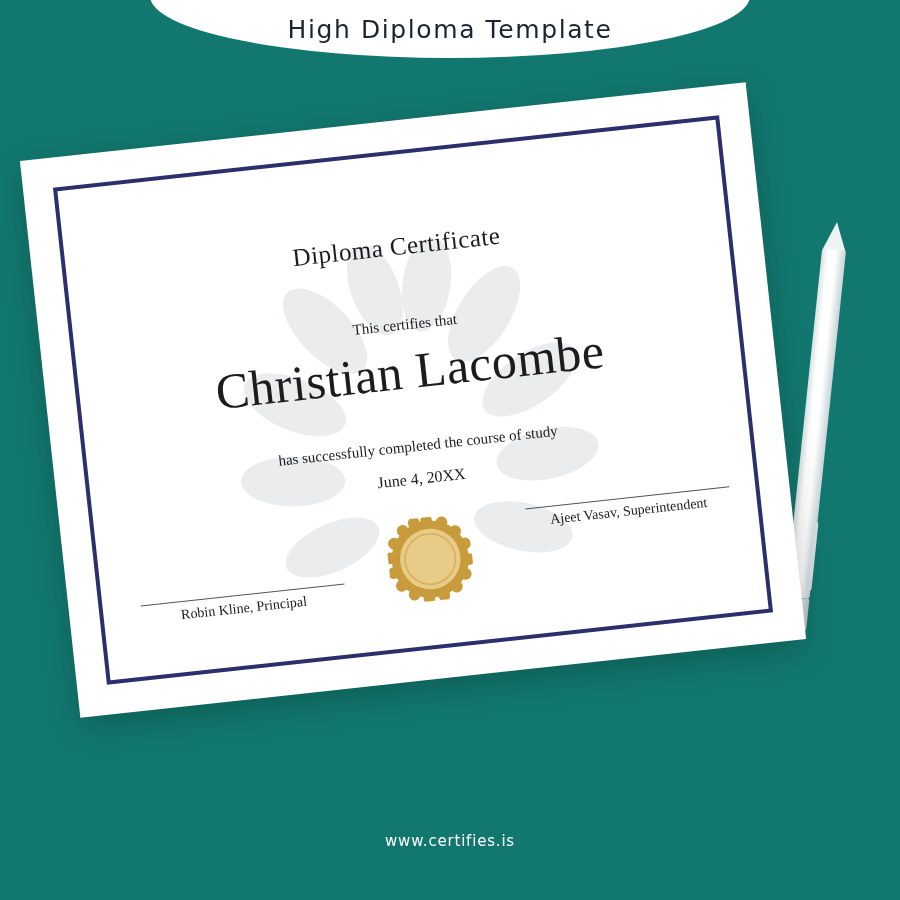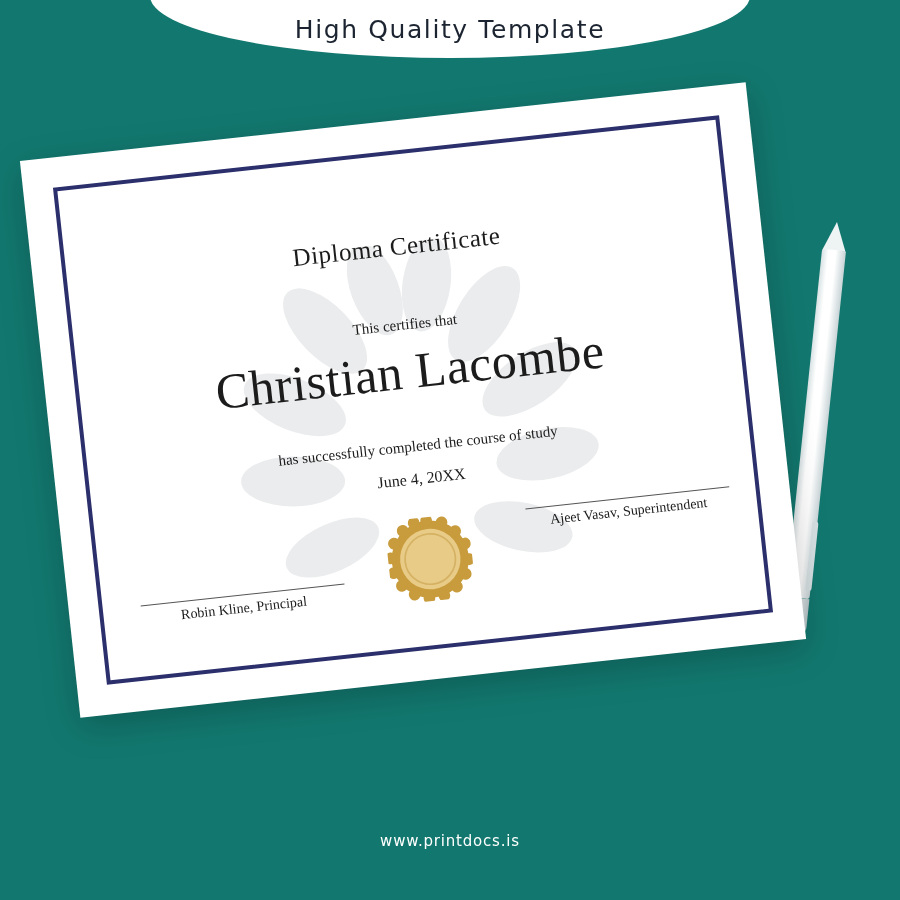--- a/index.html
+++ b/index.html
@@ -215,21 +215,21 @@
   .sig-right {
     right: 60px;
     top: 400px;
     text-align: center;
   }
 </style>
 </head>
 <body>
 
 <div class="top-banner">
-  <div class="top-banner-text">High Quality Template</div>
+  <div class="top-banner-text">High Diploma Template</div>
 </div>
 
 <div class="pen">
   <div class="pen-tip"></div>
   <div class="pen-body"></div>
   <div class="pen-clip"></div>
   <div class="pen-end"></div>
 </div>
 
 <div class="paper-wrap">
@@ -289,13 +289,13 @@
       <div class="sig-line"></div>
       <div class="sig-label">Robin Kline, Principal</div>
     </div>
     <div class="sig sig-right">
       <div class="sig-line"></div>
       <div class="sig-label">Ajeet Vasav, Superintendent</div>
     </div>
   </div>
 </div>
 
-<div class="footer-url">www.printdocs.is</div>
+<div class="footer-url">www.certifies.is</div>
 
 </body></html>

